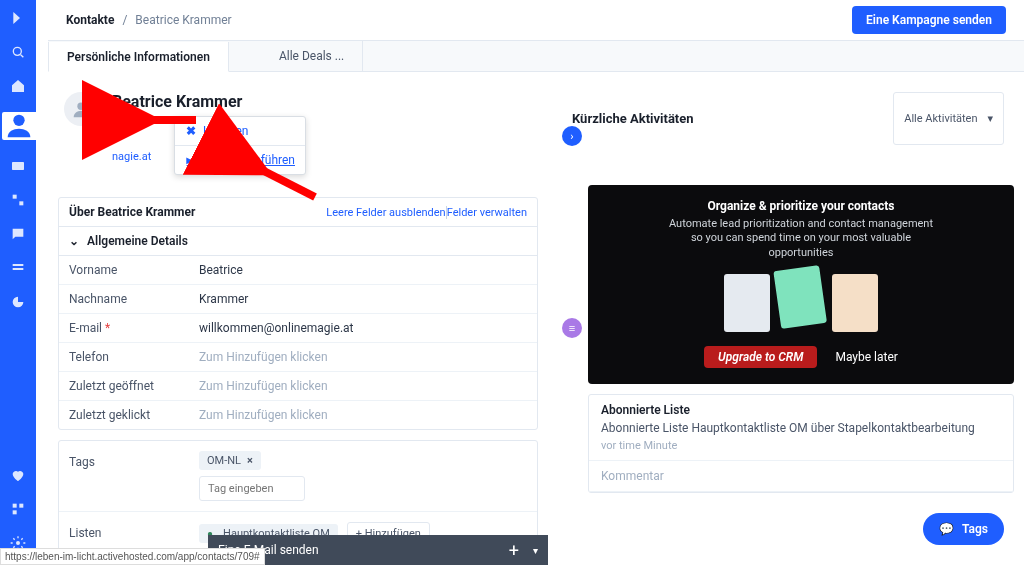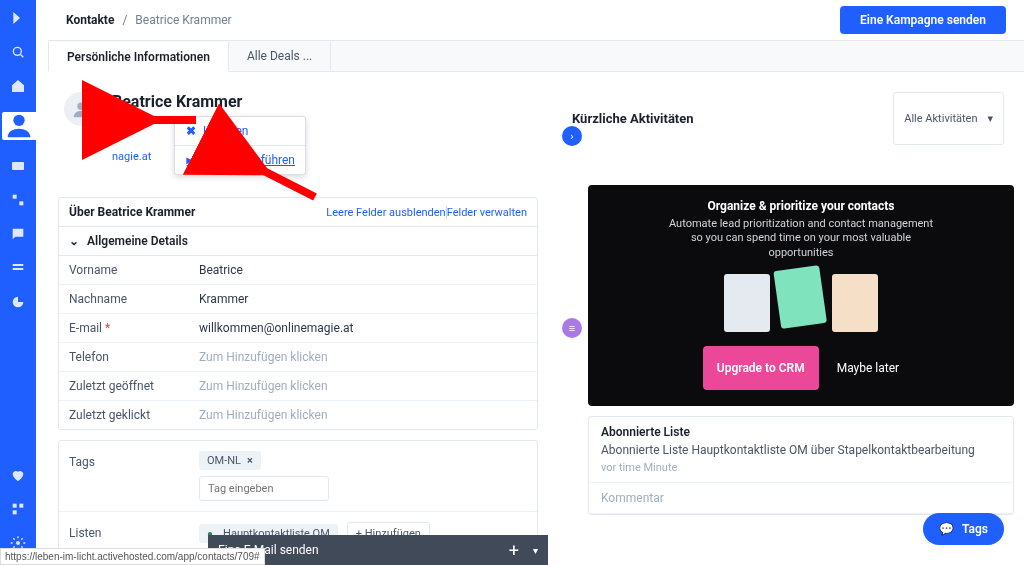--- a/index.html
+++ b/index.html
@@ -7,23 +7,23 @@
 
 .left-nav { position: absolute; left: 0; top: 0; bottom: 0; width: 36px; background: #1f5eff; display: flex; flex-direction: column; align-items: center; padding-top: 10px; gap: 18px; }
 .left-nav .nav-icon { width: 16px; height: 16px; color: rgba(255,255,255,0.85); cursor: pointer; display:flex; align-items:center; justify-content:center; }
 .left-nav .nav-icon.bottom-group { margin-top: auto; }
 .left-nav .nav-icon.active { background: #fff; color: #1f5eff; width: 34px; height: 28px; border-radius: 2px 0 0 2px; position: relative; left: 1px; }
 
 .top-breadcrumb { position: absolute; left: 48px; top: 0; right: 0; height: 40px; display: flex; align-items: center; padding: 0 18px; }
 .crumb-root { font-weight: 700; color: #1a202c; }
 .crumb-sep { margin: 0 8px; color: #718096; }
 .crumb-cur { color: #718096; }
-.btn-primary-top { margin-left: auto; background: #1f5eff; color: #fff; font-weight: 600; padding: 7px 20px; border-radius: 4px; font-size: 12px; cursor:pointer; }
-
-.tab-bar { position: absolute; left: 48px; top: 40px; right: 0; height: 32px; display: flex; align-items: center; border-bottom: 1px solid #e2e8f0; border-top: 1px solid #e2e8f0; background: #f7f9fb; }
+.btn-primary-top { margin-left: auto; background: #1f5eff; color: #fff; font-weight: 600; padding: 7px 14px; border-radius: 4px; font-size: 12px; cursor:pointer; }
+
+.tab-bar { position: absolute; left: 48px; top: 40px; right: 0; height: 32px; display: flex; align-items: center; border-bottom: 1px solid #e2e8f0; border-top: 1px solid #e2e8f0; background: #f7f9fb; gap: 32px; }
 .tab-active-line { position:absolute; top:40px; left:48px; height:3px; width:150px; background:#19cca3; }
 .tab-item { padding: 0 18px; height: 100%; display: flex; align-items: center; font-size: 12px; cursor: pointer; border-right: 1px solid #e2e8f0; }
 .tab-item.active { background: #fff; border: 1px solid #e2e8f0; border-top: none; border-bottom: 1px solid #fff; font-weight: 600; color: #1a202c; position:relative; top:1px; }
 
 .main-left { position: absolute; left: 48px; top: 78px; width: 500px; bottom: 0; padding: 10px; overflow: hidden; }
 .main-right { position: absolute; left: 560px; right: 10px; top: 78px; bottom: 0; overflow: hidden; }
 
 .contact-header { display: flex; align-items: flex-start; gap: 14px; padding: 4px 6px 14px 6px; }
 .avatar { width: 34px; height: 34px; border-radius: 50%; background: #eceff4; display:flex; align-items:center; justify-content:center; }
 .avatar svg { width: 22px; height: 22px; fill: #a0aec0; }
@@ -51,21 +51,21 @@
 .detail-val { color:#2d3748; }
 .detail-placeholder { color:#a0aec0; }
 .req { color:#e53e3e; }
 
 .tags-card { border:1px solid #e2e8f0; border-radius:3px; margin-top:10px; }
 .tl-row { display:flex; align-items:flex-start; padding:10px; border-bottom:1px solid #edf2f7; }
 .tl-label { width:130px; color:#4a5568; padding-top:4px; }
 .chip { display:inline-flex; align-items:center; background:#edf2f7; color:#4a5568; padding:3px 8px; border-radius:3px; font-size:11px; gap:6px; }
 .chip .close { cursor:pointer; font-weight:700; }
 .chip-green::before { content:"●"; color:#2f855a; margin-right:4px; font-size:10px; }
-.tag-input { margin-top:6px; width:130px; padding:5px 8px; border:1px solid #e2e8f0; border-radius:3px; font-size:11px; color:#a0aec0; }
+.tag-input { margin-top:6px; width:106px; padding:5px 8px; border:1px solid #e2e8f0; border-radius:3px; font-size:11px; color:#a0aec0; }
 .add-btn { display:inline-flex; align-items:center; padding:4px 8px; border:1px solid #e2e8f0; border-radius:3px; font-size:11px; cursor:pointer; margin-left:6px; }
 
 .bottom-bar { position:absolute; left:0; right:0; bottom:0; height:30px; background:#404a59; color:#fff; display:flex; align-items:center; padding:0 10px; font-size:12px; }
 .bottom-bar .plus { margin-left:auto; font-size:18px; cursor:pointer; }
 .bottom-bar .chev { margin-left:14px; font-size:10px; }
 
 .url-hint { position:absolute; left:0; bottom:0; background:#fff; color:#555; font-size:10px; padding:2px 4px; border:1px solid #ddd; z-index:30; font-family: Arial, sans-serif; }
 
 .right-head { display:flex; align-items:center; padding: 14px 10px 12px 12px; }
 .right-title { font-weight:700; color:#1a202c; font-size:13px; }
@@ -73,21 +73,21 @@
 
 .promo-card { margin-left:28px; background:#0b0b0d; color:#fff; border-radius:4px; padding: 14px 20px 16px; position:relative; overflow:hidden;margin-top:28px; }
 .promo-card .promo-title { text-align:center; font-weight:700; font-size:12px; }
 .promo-card .promo-desc { text-align:center; font-size:11px; color:#cfd4da; line-height:1.3; margin-top:4px; max-width:270px; margin-left:auto; margin-right:auto; }
 .promo-visual { display:flex; justify-content:center; gap:8px; margin:14px 0 14px; }
 .promo-visual .card { width:46px; height:58px; border-radius:3px; }
 .c1 { background:#e5eaf0; }
 .c2 { background:#7fe3bd; transform:rotate(-8deg) translateY(-6px); height:64px; }
 .c3 { background:#f5dfc7; }
 .promo-actions { display:flex; justify-content:center; align-items:center; gap:18px; }
-.upgrade-btn { background:#ec4899; color:#fff; padding:15px 14px; border-radius:4px; font-size:12px; font-weight:600; cursor:pointer; }
+.upgrade-btn { background:#b91c1c; color:#fff; padding:4px 14px; border-radius:4px; font-size:12px; font-weight:600; cursor:pointer;font-style:italic; }
 .maybe { color:#fff; font-size:12px; cursor:pointer; }
 
 .timeline-bead { position:absolute; left:2px; width:20px; height:20px; border-radius:50%; display:flex; align-items:center; justify-content:center; font-size:11px; }
 .bead-blue { background:#1f5eff; color:#fff; top:48px; }
 .bead-purple { background:#a979e6; color:#fff; top:240px; }
 
 .activity-card { margin-left:28px; margin-top:10px; border:1px solid #e2e8f0; border-radius:3px; }
 .activity-card .ac-row { padding:8px 12px; border-bottom:1px solid #edf2f7; font-size:12px; }
 .ac-title { font-weight:600; color:#1a202c; }
 .ac-time { color:#a0aec0; font-size:11px; margin-top:4px; }

